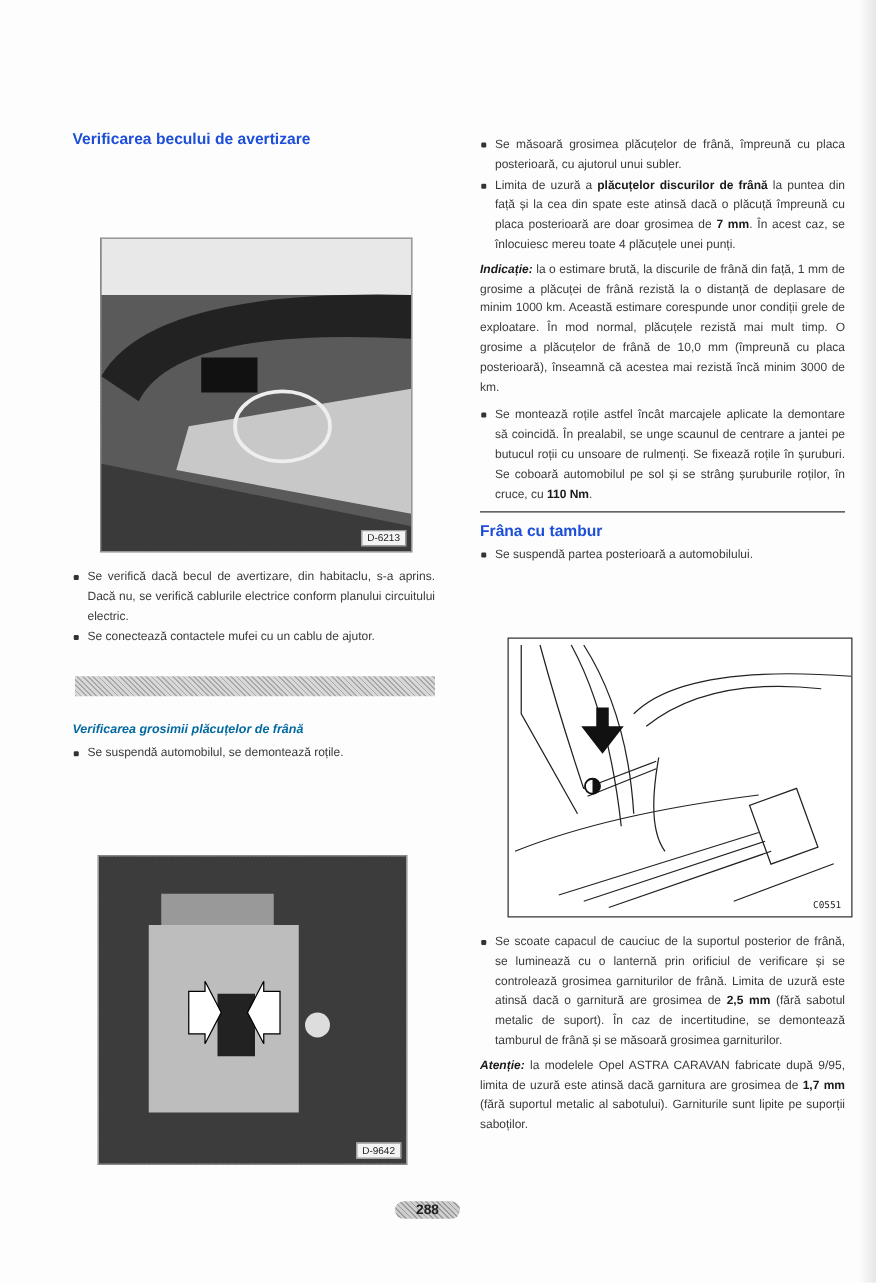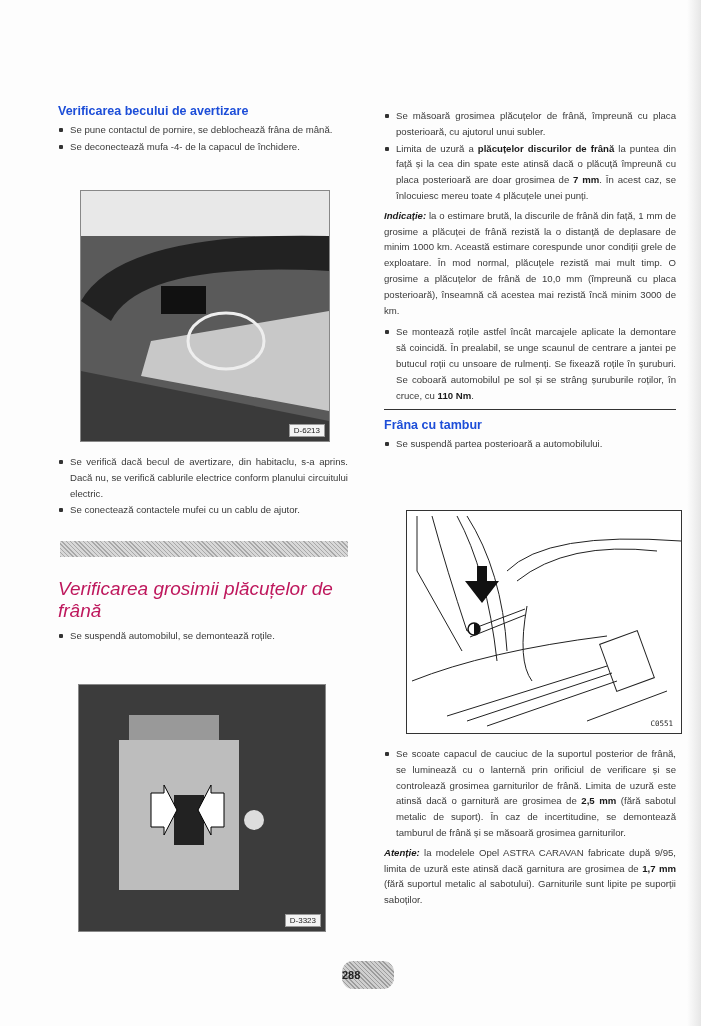--- a/index.html
+++ b/index.html
@@ -10,21 +10,21 @@
       color: #2a2a2a;
     }
     .edge-shadow {
       position: absolute; right: 0; top: 0; width: 14px; height: 1026px;
       background: linear-gradient(to right, rgba(255,255,255,0), #e6e6e6);
     }
     .col { position: absolute; }
     .col-left { left: 58px; top: 104px; width: 290px; }
     .col-right { left: 384px; top: 108px; width: 292px; }
     .h-bold { font-weight: bold; font-size: 12.5px; color: #1d4ed8; margin: 0 0 4px 0; }
-    .h-big { font-weight: normal; font-style: italic; font-size: 19px; color: #be185d; margin: 0 0 6px 0; }
+    .h-big { font-weight: bold; font-style: italic; font-size: 10px; color: #0369a1; margin: 0 0 6px 0; }
     ul { list-style: none; margin: 0; padding: 0; }
     li {
       position: relative; padding-left: 12px; font-size: 9.6px; line-height: 15.8px;
       text-align: justify; color: #3a3a3a; margin-bottom: 1px;
     }
     li::before {
       content: ""; position: absolute; left: 1px; top: 6px; width: 4px; height: 4px; background: #333; border-radius: 1px;
     }
     p.par { font-size: 9.6px; line-height: 15.8px; text-align: justify; margin: 4px 0 6px 0; color: #3a3a3a; }
     b { color: #1a1a1a; }
@@ -39,37 +39,33 @@
       font-size: 8px; padding: 1px 4px; color: #222;
     }
     .drawing { position: absolute; left: 406px; top: 510px; width: 274px; height: 222px; border: 1px solid #333; background: #fff; overflow: hidden; }
     .drawing .fig-code { background: #fff; border: none; font-family: "DejaVu Sans Mono", monospace; font-size: 7.5px; }
     .hatch-bar {
       position: absolute; left: 60px; top: 541px; width: 288px; height: 16px;
       background: repeating-linear-gradient(45deg, #a8a8a8 0 1px, #d8d8d8 1px 3px);
     }
     .rule { border: none; border-top: 1.5px solid #333; margin: 6px 0 8px 0; }
     .page-num {
-      position: absolute; left: 342px; top: 961px; width: 52px; height: 28px; border-radius: 11px;
+      position: absolute; left: 316px; top: 961px; width: 52px; height: 14px; border-radius: 11px;
       background: repeating-linear-gradient(45deg, #9c9c9c 0 1px, #cfcfcf 1px 3px);
-      display: flex; align-items: center; 
+      display: flex; align-items: center; justify-content: center;
       font-size: 11px; color: #222; font-weight: bold;
     }
   </style>
 </head>
 <body>
 
 <div class="edge-shadow"></div>
 
 <div class="col col-left">
   <div class="h-bold">Verificarea becului de avertizare</div>
-  <ul>
-    <li>Se pune contactul de pornire, se deblochează frâna de mână.</li>
-    <li>Se deconectează mufa -4- de la capacul de închidere.</li>
-  </ul>
 </div>
 
 <div class="photo photo-1">
   <svg width="248" height="250" viewBox="0 0 248 250">
     <rect x="0" y="0" width="248" height="250" fill="#5a5a5a"></rect>
     <rect x="0" y="0" width="248" height="45" fill="#e8e8e8"></rect>
     <path d="M0 110 Q40 40 248 45 L248 80 Q60 70 30 130 Z" fill="#222"></path>
     <path d="M70 150 L248 120 L248 220 L60 185 Z" fill="#c8c8c8"></path>
     <ellipse cx="145" cy="150" rx="38" ry="28" fill="none" stroke="#eee" stroke-width="3"></ellipse>
     <rect x="80" y="95" width="45" height="28" fill="#111"></rect>
@@ -97,21 +93,21 @@
 <div class="photo photo-2">
   <svg width="246" height="246" viewBox="0 0 246 246">
     <rect x="0" y="0" width="246" height="246" fill="#3c3c3c"></rect>
     <rect x="40" y="55" width="120" height="150" fill="#bdbdbd"></rect>
     <rect x="50" y="30" width="90" height="25" fill="#999"></rect>
     <rect x="95" y="110" width="30" height="50" fill="#222"></rect>
     <circle cx="175" cy="135" r="10" fill="#ddd"></circle>
     <path d="M72 108 L85 108 L85 100 L98 125 L85 150 L85 142 L72 142 Z" fill="#fff" stroke="#000"></path>
     <path d="M145 108 L132 108 L132 100 L119 125 L132 150 L132 142 L145 142 Z" fill="#fff" stroke="#000"></path>
   </svg>
-  <span class="fig-code">D-3323</span>
+  <span class="fig-code">D-9642</span>
 </div>
 
 <div class="col col-right">
   <ul>
     <li>Se măsoară grosimea plăcuțelor de frână, împreună cu placa posterioară, cu ajutorul unui subler.</li>
     <li><span>Limita de uzură a </span><b>plăcuțelor discurilor de frână</b><span> la puntea din față și la cea din spate este atinsă dacă o plăcuță împreună cu placa posterioară are doar grosimea de </span><b>7 mm</b><span>. În acest caz, se înlocuiesc mereu toate 4 plăcuțele unei punți.</span></li>
   </ul>
   <p class="par"><b><i>Indicație:</i></b><span> la o estimare brută, la discurile de frână din față, 1 mm de grosime a plăcuței de frână rezistă la o distanță de deplasare de minim 1000 km. Această estimare corespunde unor condiții grele de exploatare. În mod normal, plăcuțele rezistă mai mult timp. O grosime a plăcuțelor de frână de 10,0 mm (împreună cu placa posterioară), înseamnă că acestea mai rezistă încă minim 3000 de km.</span></p>
   <ul>
     <li><span>Se montează roțile astfel încât marcajele aplicate la demontare să coincidă. În prealabil, se unge scaunul de centrare a jantei pe butucul roții cu unsoare de rulmenți. Se fixează roțile în șuruburi. Se coboară automobilul pe sol și se strâng șuruburile roților, în cruce, cu </span><b>110 Nm</b><span>.</span></li>

